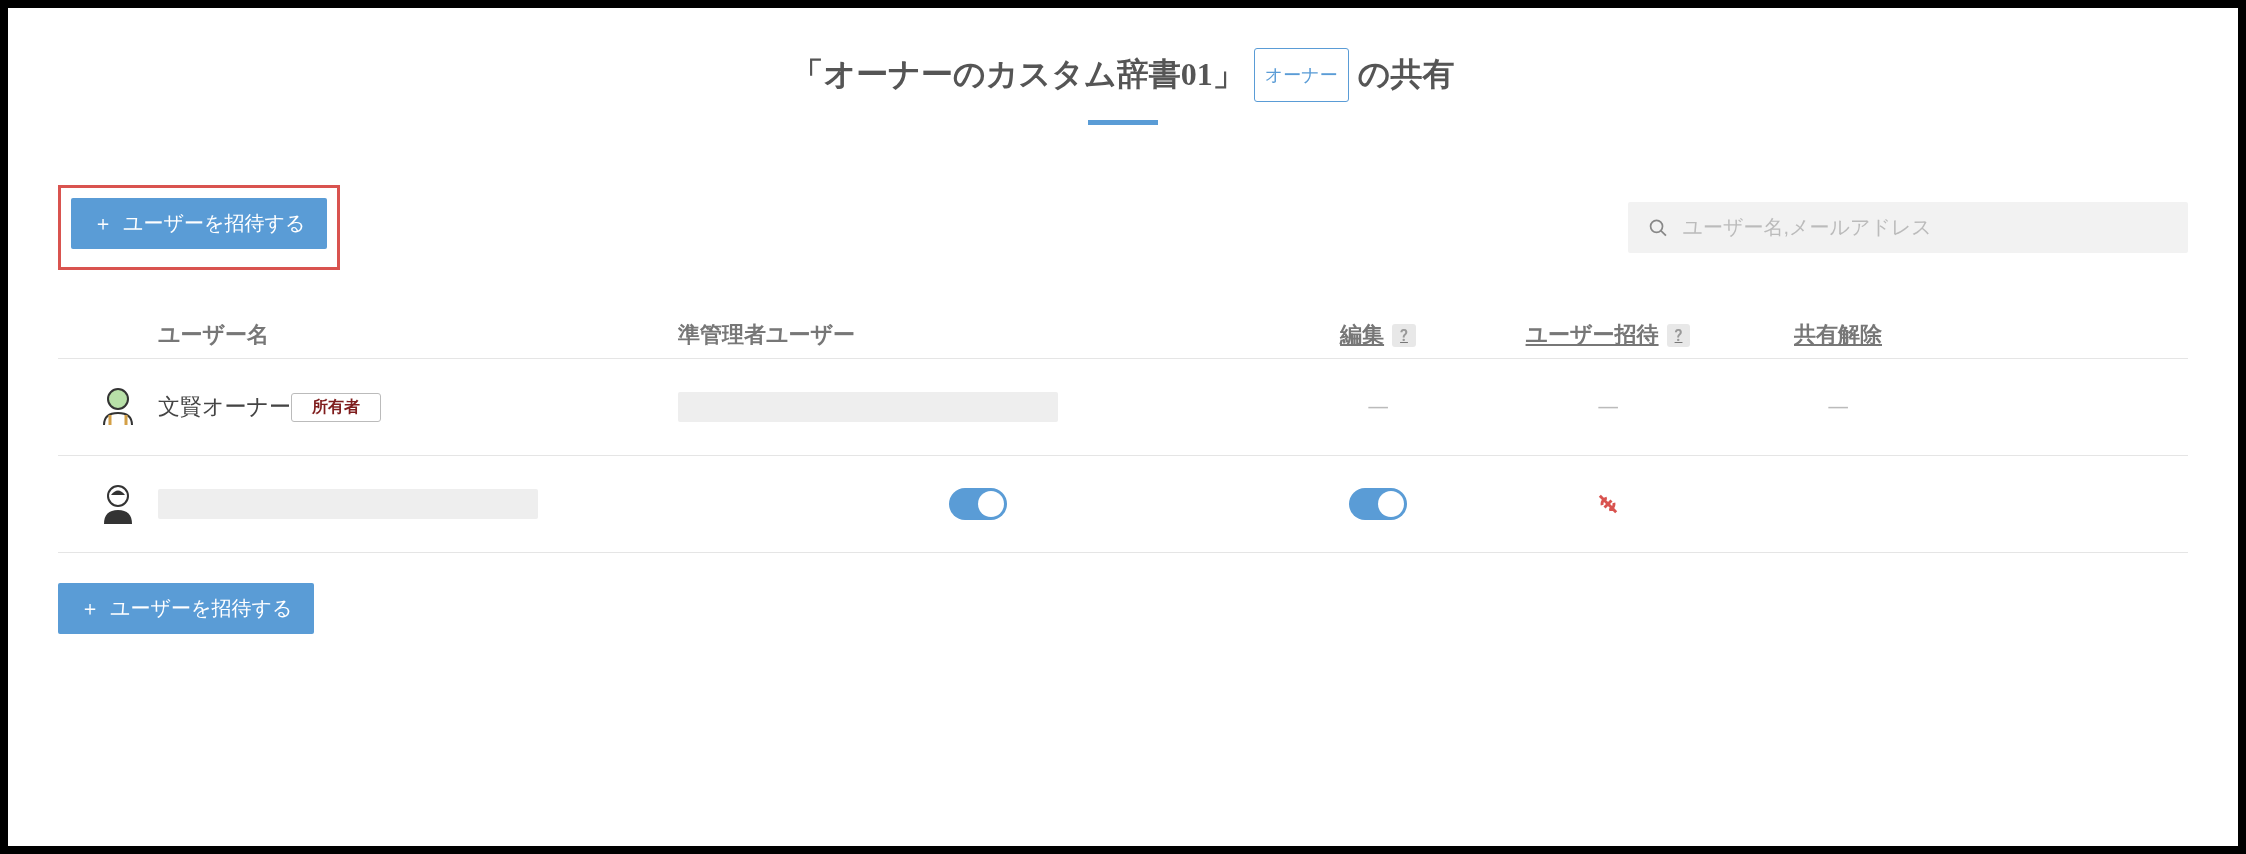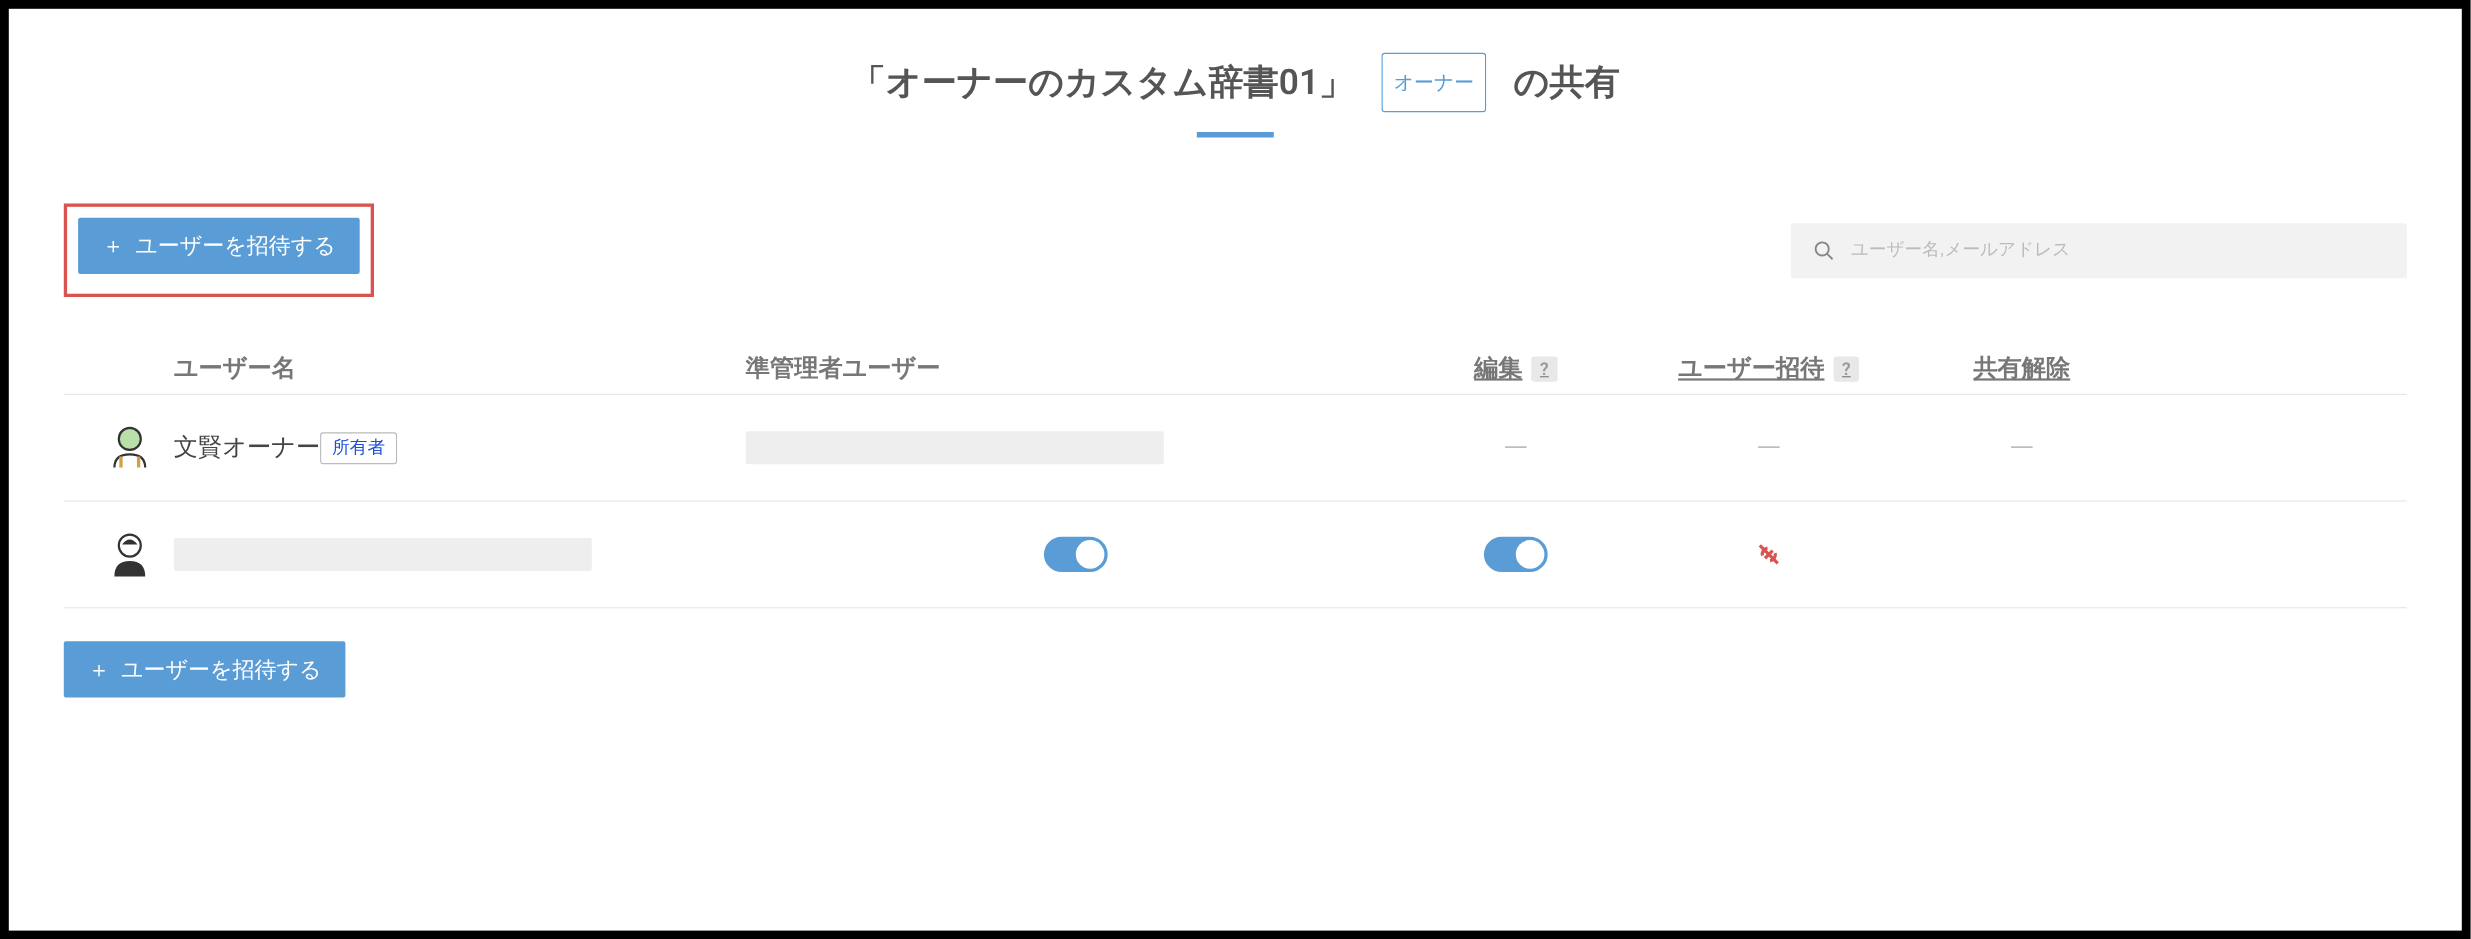--- a/index.html
+++ b/index.html
@@ -15,21 +15,22 @@
     .header {
       text-align: center;
       margin-bottom: 60px;
     }
     .title {
       font-size: 32px;
       font-weight: 600;
       color: #555;
       display: inline-flex;
       align-items: center;
-      gap: 21px;
+      gap: 5px;
+      font-family: Liberation Serif, serif;
     }
     .owner-badge {
       display: inline-block;
       border: 1.5px solid #5a9cd6;
       color: #5a9cd6;
       font-size: 18px;
       padding: 14px 10px;
       border-radius: 3px;
       font-weight: 400;
       vertical-align: middle;
@@ -80,21 +81,21 @@
       width: 22px;
       height: 22px;
       fill: none;
       stroke: #888;
       stroke-width: 2;
       margin-right: 14px;
     }
     .search-input {
       border: none;
       background: transparent;
-      font-size: 16px;
+      font-size: 20px;
       color: #be185d;
       outline: none;
       width: 100%;
     }
     .search-input::placeholder { color: #bbb; }
     .table {
       width: 100%;
     }
     .thead, .trow {
       display: grid;
@@ -132,24 +133,25 @@
       margin-left: 20px;
     }
     .username-cell {
       display: flex;
       align-items: center;
       font-size: 22px;
       color: #444;
     }
     .owner-tag {
       border: 1.5px solid #bbb;
-      color: #1d4ed8;
+      color: #7f1d1d;
       font-size: 16px;
-      padding: 3px 10px;
+      padding: 3px 20px;
       border-radius: 3px;
+      font-weight: bold;
     }
     .email-cell .redact {
       background: #eee;
       height: 30px;
       width: 380px;
       border-radius: 2px;
     }
     .cell-center {
       display: flex;
       justify-content: center;

